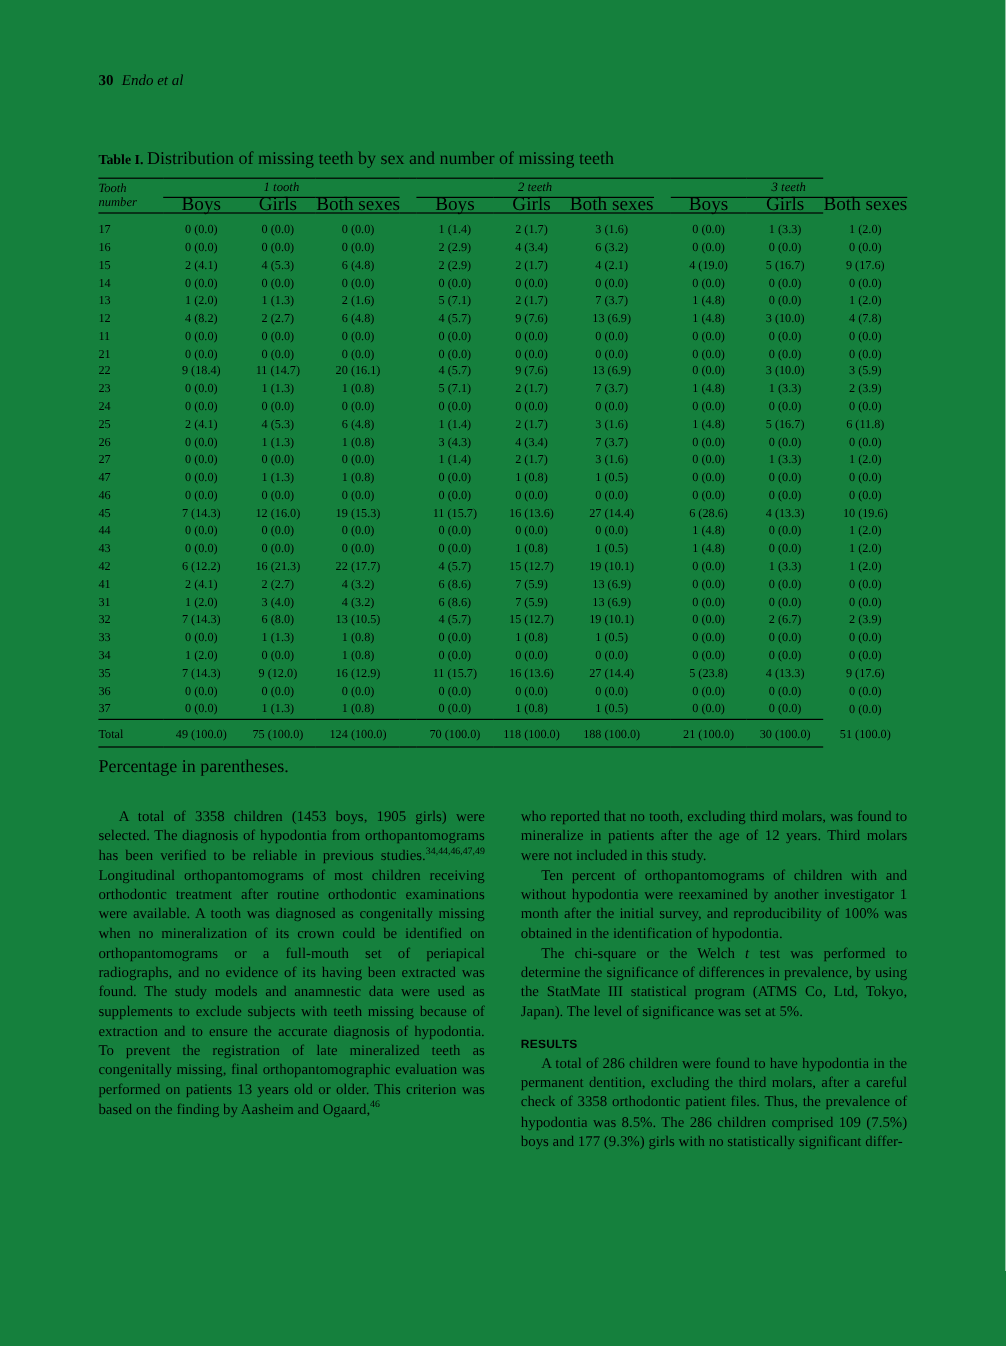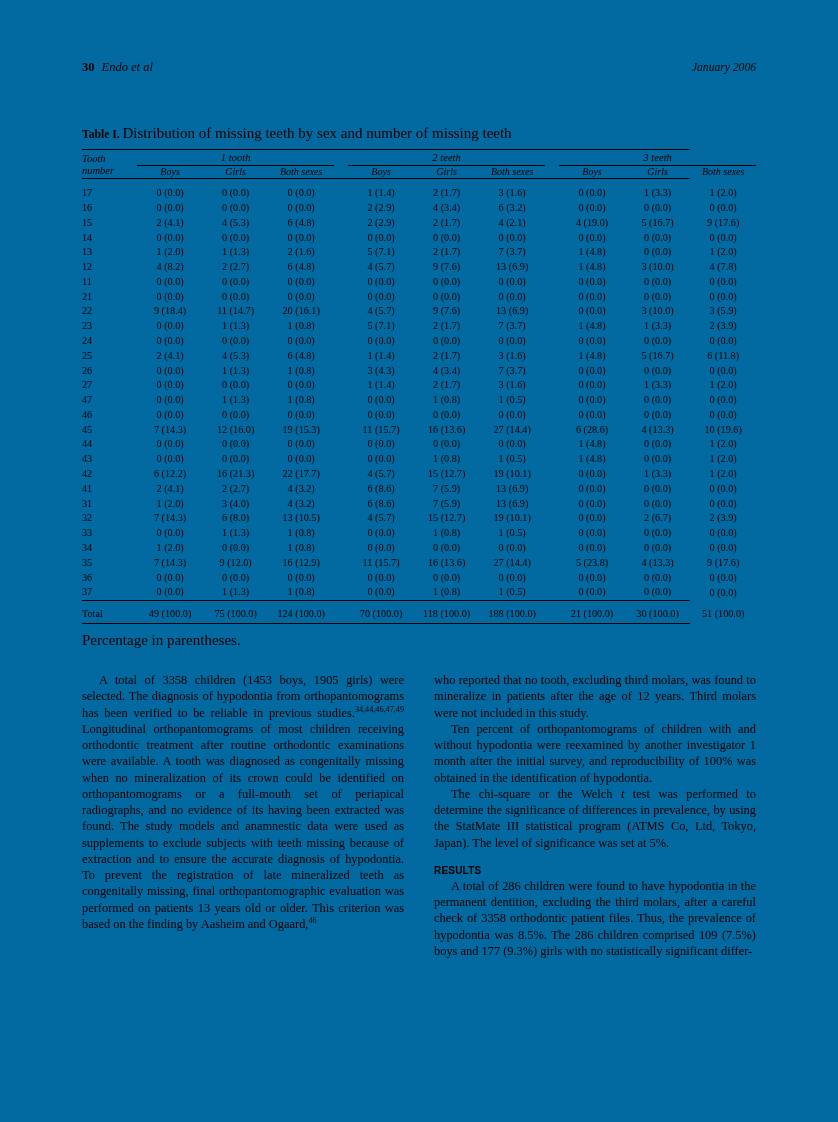--- a/index.html
+++ b/index.html
@@ -9,21 +9,21 @@
     background: #ffffff;
   }
   body {
     font-family: "Liberation Serif", serif;
     color: #000000;
   }
   .page {
     position: relative;
     width: 838px;
     height: 1122px;
-    background: #0369a1;
+    background: #15803d;
     overflow: hidden;
     box-sizing: border-box;
   }
 
   
   .running-head {
     position: absolute;
     left: 82px;
     top: 60px;
     width: 674px;
@@ -121,22 +121,21 @@
     margin-left: 24px;
   }
   .grp-head th.spanrule {
     border-bottom: 0.9px solid #000;
   }
   .grp-head th.gap {
     border-bottom: none;
   }
 
   .sub-head th {
-    font-style: italic;
-    font-size: 10px;
+    font-size: 16px;
     text-align: center;
     padding-top: 3px;
     padding-bottom: 5px;
     white-space: nowrap;
   }
   th.tooth-stack {
     text-align: left;
     font-style: italic;
     font-size: 10.5px;
     vertical-align: middle;
@@ -212,21 +211,20 @@
 </head>
 <body>
 
 <div class="page">
 
   <div class="running-head">
     <div class="rh-left">
       <span class="rh-pageno">30</span><span class="rh-authors">Endo et al</span>
     </div>
     <div class="rh-right">
-      <div>January 2006</div>
     </div>
   </div>
 
   <div class="table-wrap">
     <div class="table-caption">
       <span class="tbl-label">Table I.</span>
       <span class="tbl-title">Distribution of missing teeth by sex and number of missing teeth</span>
     </div>
 
     <table class="data">

